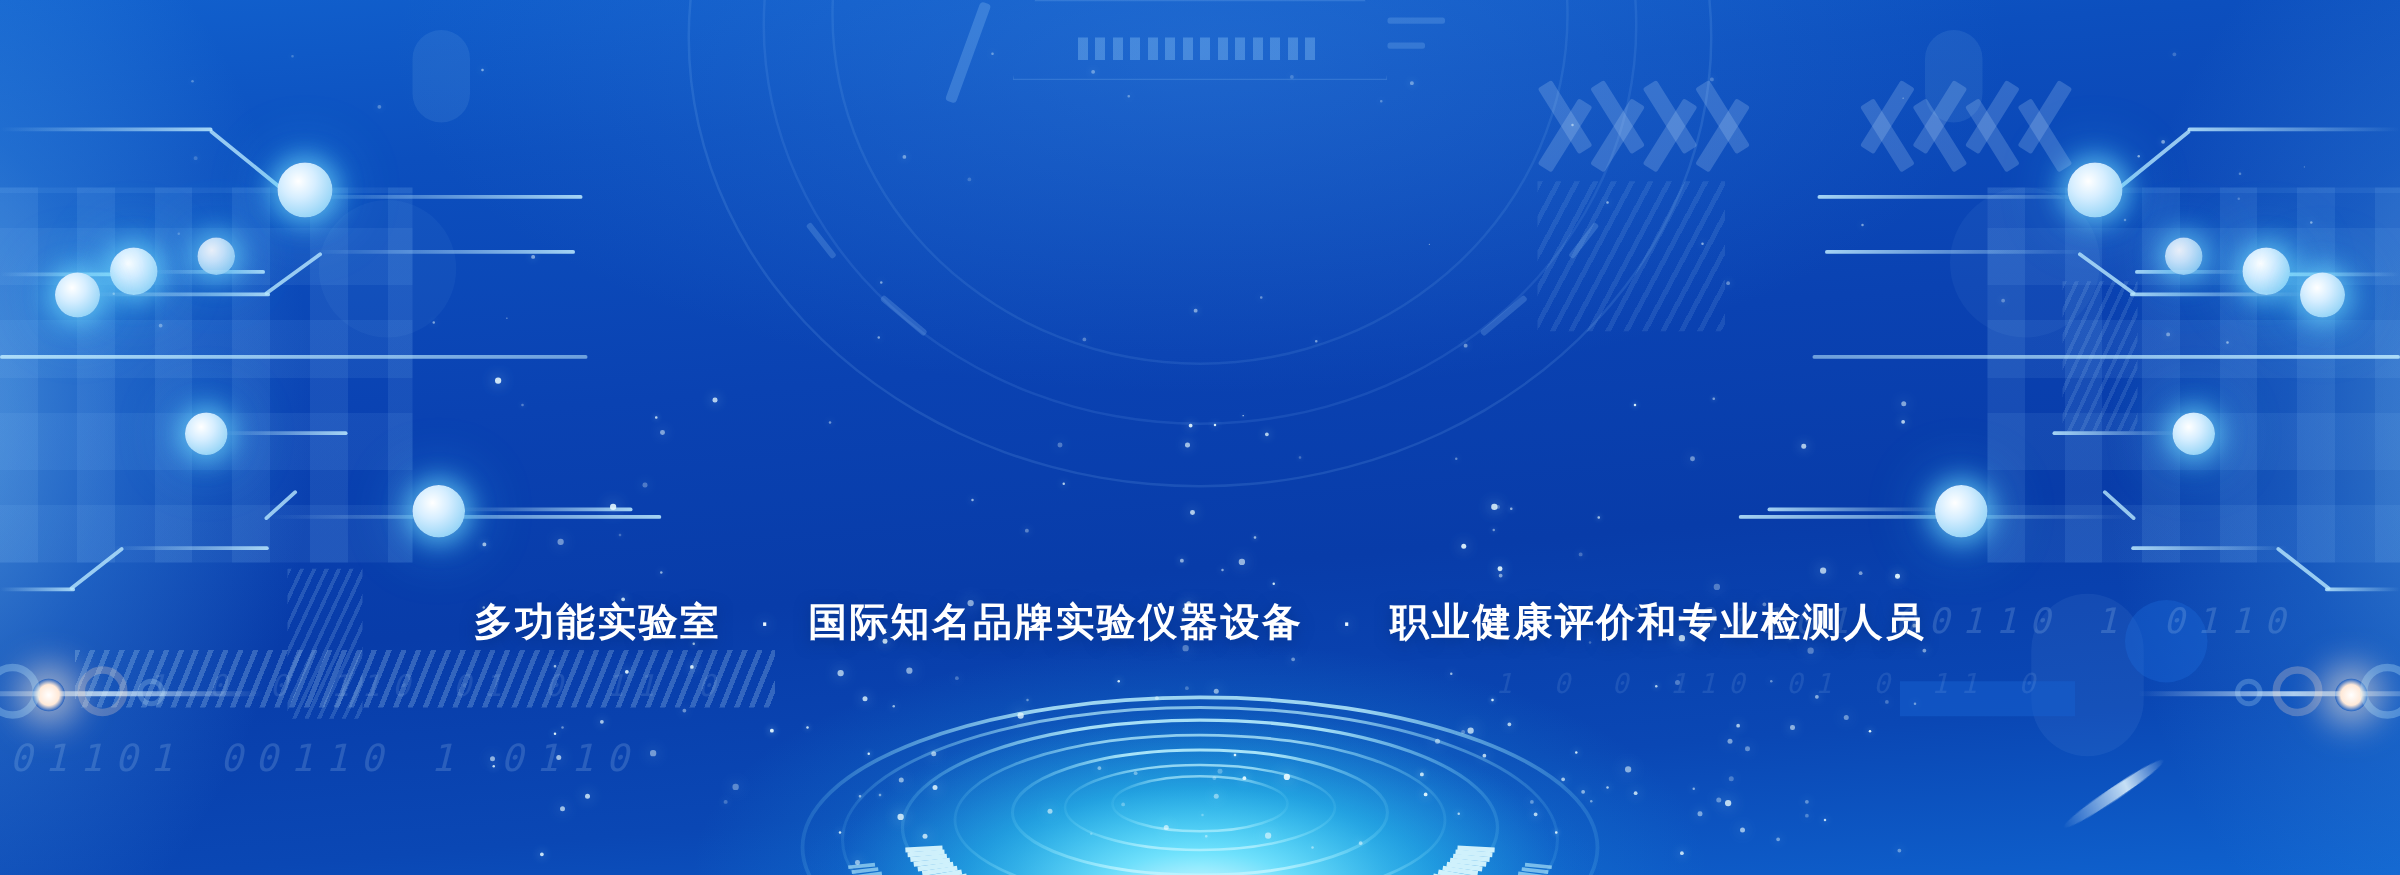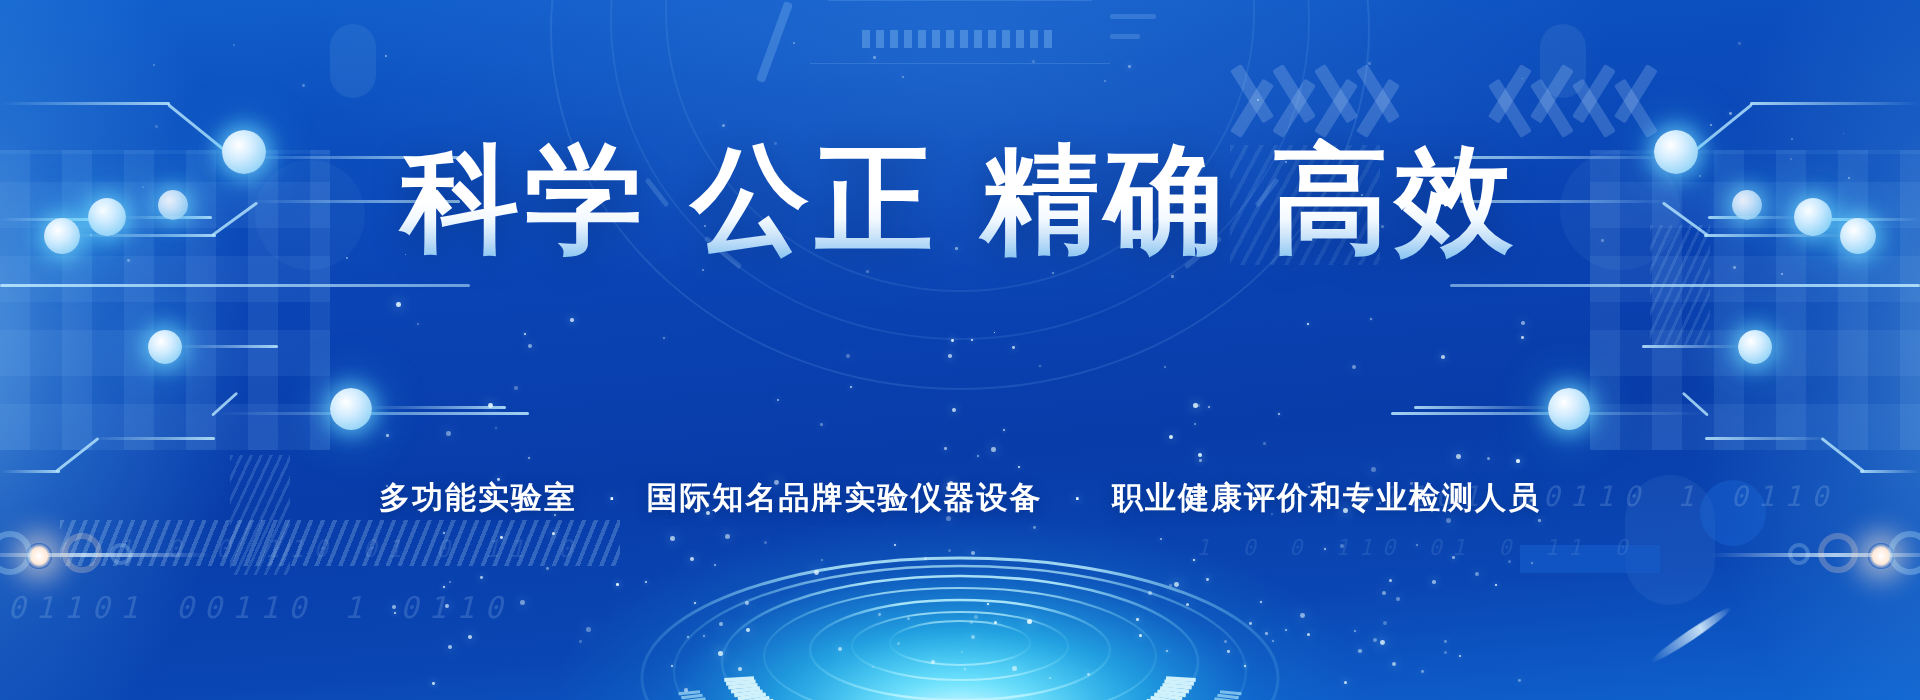--- a/index.html
+++ b/index.html
@@ -642,23 +642,20 @@
     <div class="streak" style="left:-10px;width:250px;"></div>
     <div class="core" style="left:56px;"></div>
     <div class="rb" style="left:18px;top:6px;width:44px;height:44px;border-color:rgba(190,235,255,0.30);"></div>
     <div class="rb" style="left:92px;top:8px;width:40px;height:40px;border-color:rgba(255,225,200,0.26);"></div>
     <div class="rb" style="left:140px;top:18px;width:22px;height:22px;border-width:4px;border-color:rgba(200,238,255,0.24);"></div>
   </div>
   <div class="smallstreak" style="left:1643px;top:630px;"></div>
 
   <div id="content">
 
-    <div id="headline">
-      <span>科学</span><span class="sp"></span><span>公正</span><span class="sp"></span><span>精确</span><span class="sp"></span><span>高效</span>
-    </div>
 
 
     <div id="tagrow">
       <span class="tg">多功能实验室</span>
       <span class="dot">·</span>
       <span class="tg">国际知名品牌实验仪器设备</span>
       <span class="dot">·</span>
       <span class="tg">职业健康评价和专业检测人员</span>
     </div>
 

